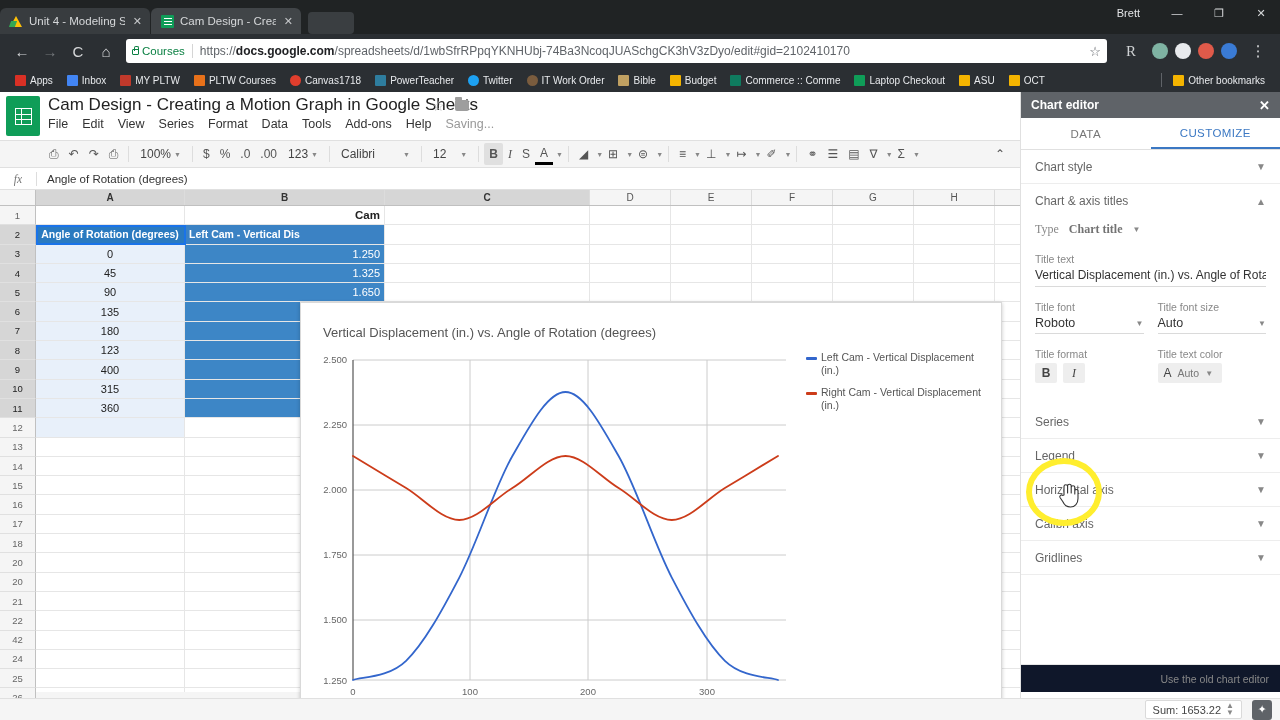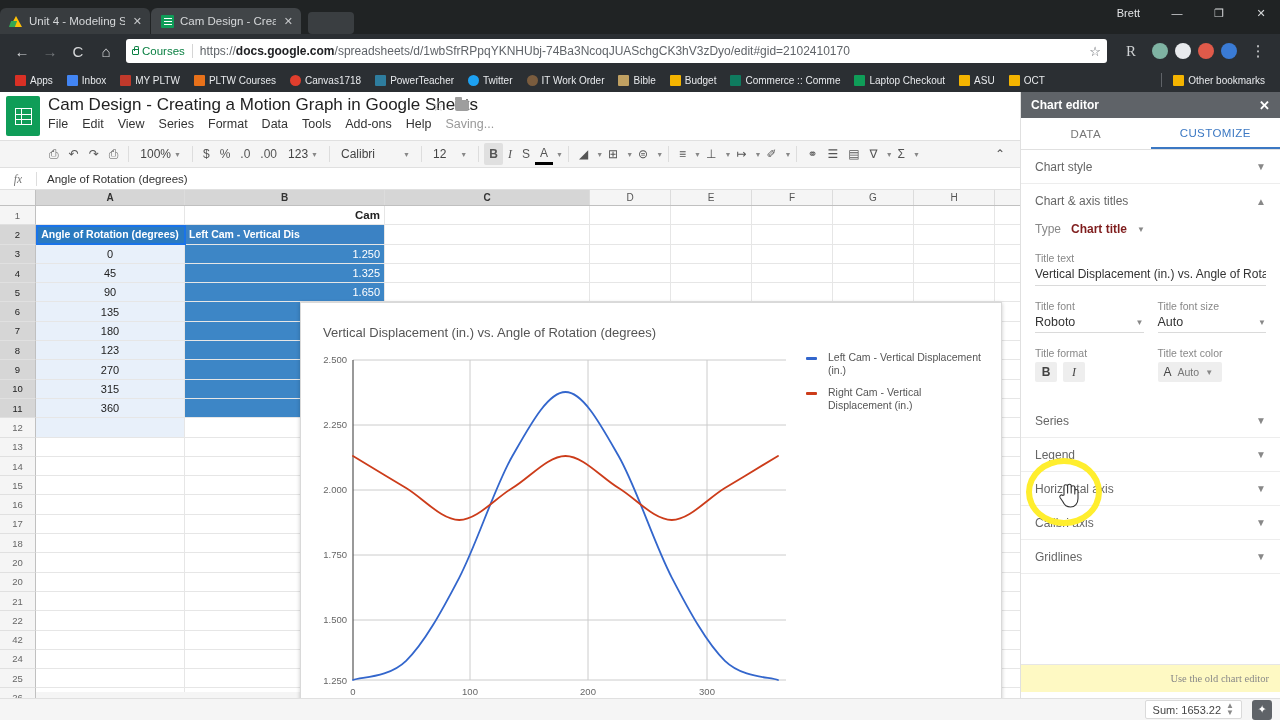--- a/index.html
+++ b/index.html
@@ -139,21 +139,21 @@
   .title-merge { font-weight: bold; font-size: 11.5px; color: #222; }
   .selbox { position: absolute; left: 36px; top: 35px; width: 150px; height: 20px; border: 2px solid #1a73e8; pointer-events: none; }
 
   
   .chartcard {
     position: absolute; left: 300px; top: 210px; width: 702px; height: 440px;
     background: #fff; border: 1px solid #d9d9d9; box-shadow: 0 1px 4px rgba(0,0,0,.22);
   }
   .chart-title { position: absolute; left: 22px; top: 22px; font-size: 13px; color: #555; }
   .chart-legend { position: absolute; left: 505px; top: 48px; width: 180px; }
-  .lg-row { display: flex; gap: 11px; margin-bottom: 9px; }
+  .lg-row { display: flex; gap: 4px; margin-bottom: 9px; }
   .lg-swatch { width: 11px; height: 3px; border-radius: 1px; margin-top: 6px; flex: 0 0 11px; }
   .lg-text { font-size: 10.5px; color: #555; line-height: 1.25; }
   .chart-svg { position: absolute; left: 0; top: 0; }
   .xaxis-title { position: absolute; left: 0; top: 400px; width: 702px; text-align: center; font-size: 10.5px; color: #666; }
 
   
   .vscroll { position: absolute; right: 0; top: 98px; width: 14px; height: 552px; background: #f5f5f5; border-left: 1px solid #e0e0e0; }
   .vthumb { position: absolute; left: 2px; top: 14px; width: 9px; height: 150px; background: #cdcdcd; border-radius: 5px; }
   .hscroll { position: absolute; left: 36px; bottom: 14px; width: 950px; height: 14px; background: #f5f5f5; }
   .hthumb { position: absolute; left: 360px; top: 2px; width: 70px; height: 9px; background: #cdcdcd; border-radius: 5px; }
@@ -163,35 +163,35 @@
   .panel-head { height: 26px; background: #5f6368; color: #fff; display: flex; align-items: center; padding: 0 10px; font-size: 12px; font-weight: 600; }
   .panel-head .x { margin-left: auto; font-size: 13px; }
   .panel-tabs { display: flex; height: 32px; border-bottom: 1px solid #e0e0e0; }
   .ptab { flex: 1; display: flex; align-items: center; justify-content: center; font-size: 11.5px; color: #777; letter-spacing: .4px; }
   .ptab.active { color: #3b78c3; border-bottom: 2px solid #3b78c3; font-weight: 500; }
   .sect { height: 34px; display: flex; align-items: center; padding: 0 14px; border-bottom: 1px solid #ededed; font-size: 12px; color: #666; }
   .sect .chev { margin-left: auto; color: #888; font-size: 10px; }
   .sect-open { border-bottom: none; }
   .panel-body { padding: 6px 14px 10px 14px; }
   .fld-label { font-size: 10.5px; color: #888; margin-bottom: 3px; }
-  .row-type { display: flex; align-items: center; gap: 10px; padding: 4px 14px 10px 14px; }
+  .row-type { display: flex; align-items: center; gap: 10px; padding: 4px 14px 10px 14px; font-family: Liberation Serif, serif; }
   .type-label { font-size: 12px; color: #888; }
-  .type-val { font-size: 12px; color: #7f1d1d; font-weight: 600; }
+  .type-val { font-size: 12px; color: #737373; font-weight: 600; }
   .caret { font-size: 8px; color: #888; }
   .titletext { font-size: 12px; color: #333; border-bottom: 1px solid #dadada; padding-bottom: 4px; white-space: nowrap; overflow: hidden; }
   .two-col { display: flex; gap: 14px; margin-top: 14px; }
   .col { flex: 1; }
   .selval { font-size: 12.5px; color: #333; border-bottom: 1px solid #dadada; padding-bottom: 3px; display: flex; align-items: center; }
   .selval .caret { margin-left: auto; }
   .fmt-btns { display: flex; gap: 6px; margin-top: 2px; }
   .fmt-btn { width: 22px; height: 20px; background: #eee; display: flex; align-items: center; justify-content: center; font-size: 12px; color: #444; border-radius: 2px; }
   .colorpick { display: flex; align-items: center; gap: 6px; margin-top: 2px; background: #eee; border-radius: 2px; padding: 3px 6px; width: 64px; }
   .colorpick .a { font-size: 12px; color: #444; }
   .colorpick .auto { font-size: 10.5px; color: #777; }
-  .panel-foot { position: absolute; left: 0; bottom: 28px; width: 260px; height: 28px; border-top: 1px solid #e6e6e6; display: flex; align-items: center; justify-content: flex-end; padding-right: 12px; font-size: 10.5px; color: #888; background: #fef9c3; font-family: Liberation Serif, serif; }
+  .panel-foot { position: absolute; left: 0; bottom: 28px; width: 260px; height: 28px; border-top: 1px solid #e6e6e6; display: flex; align-items: center; justify-content: flex-end; padding-right: 12px; font-size: 10.5px; color: #888; background: #0f172a; }
 
   .statusbar { position: absolute; left: 0; bottom: 0; width: 1280px; height: 22px; background: #f5f5f5; border-top: 1px solid #e0e0e0; display: flex; align-items: center; justify-content: flex-end; padding-right: 8px; }
   .sum { font-size: 11px; color: #444; border: 1px solid #dadada; background: #fff; border-radius: 2px; padding: 2px 7px; display: flex; align-items: center; gap: 5px; }
   .sum .spin { font-size: 8px; color: #888; line-height: .8; }
   .explore { width: 20px; height: 20px; border-radius: 3px; background: #5f6368; color: #fff; font-size: 11px; display: flex; align-items: center; justify-content: center; margin-left: 10px; }
 
   
   .hl-circle { position: absolute; left: 1026px; top: 458px; width: 76px; height: 68px; border: 6px solid #ffee2e; border-radius: 50%; pointer-events: none; }
   .cursor { position: absolute; left: 1057px; top: 482px; pointer-events: none; }
 
@@ -546,21 +546,21 @@
             <div class="cell a data-a num">123</div>
             <div class="cell b data-b rnum">2.125</div>
             <div class="cell c"></div>
             <div class="cell d"></div>
             <div class="cell e"></div>
             <div class="cell f"></div>
             <div class="cell g"></div>
             <div class="cell h"></div>
           </div>
         <div class="row">
-            <div class="cell a data-a num">270</div>
+            <div class="cell a data-a num">400</div>
             <div class="cell b data-b rnum">1.650</div>
             <div class="cell c"></div>
             <div class="cell d"></div>
             <div class="cell e"></div>
             <div class="cell f"></div>
             <div class="cell g"></div>
             <div class="cell h"></div>
           </div>
         <div class="row">
             <div class="cell a data-a num">315</div>

